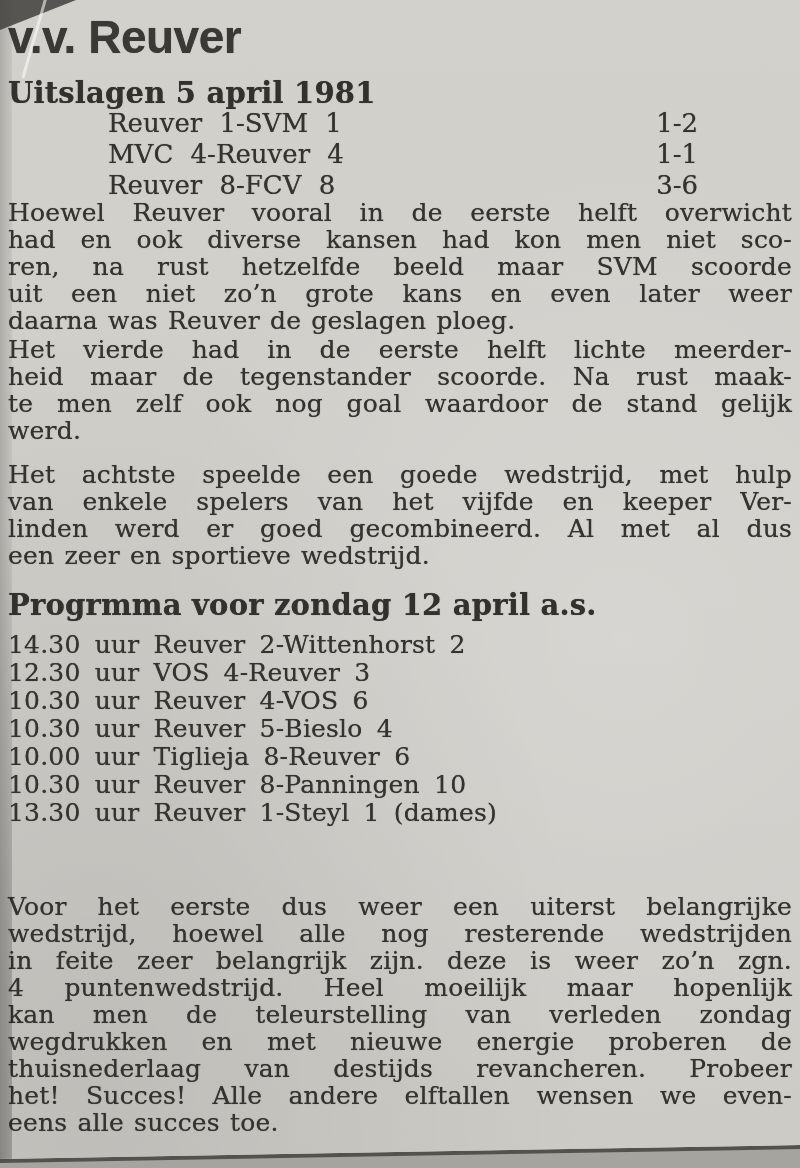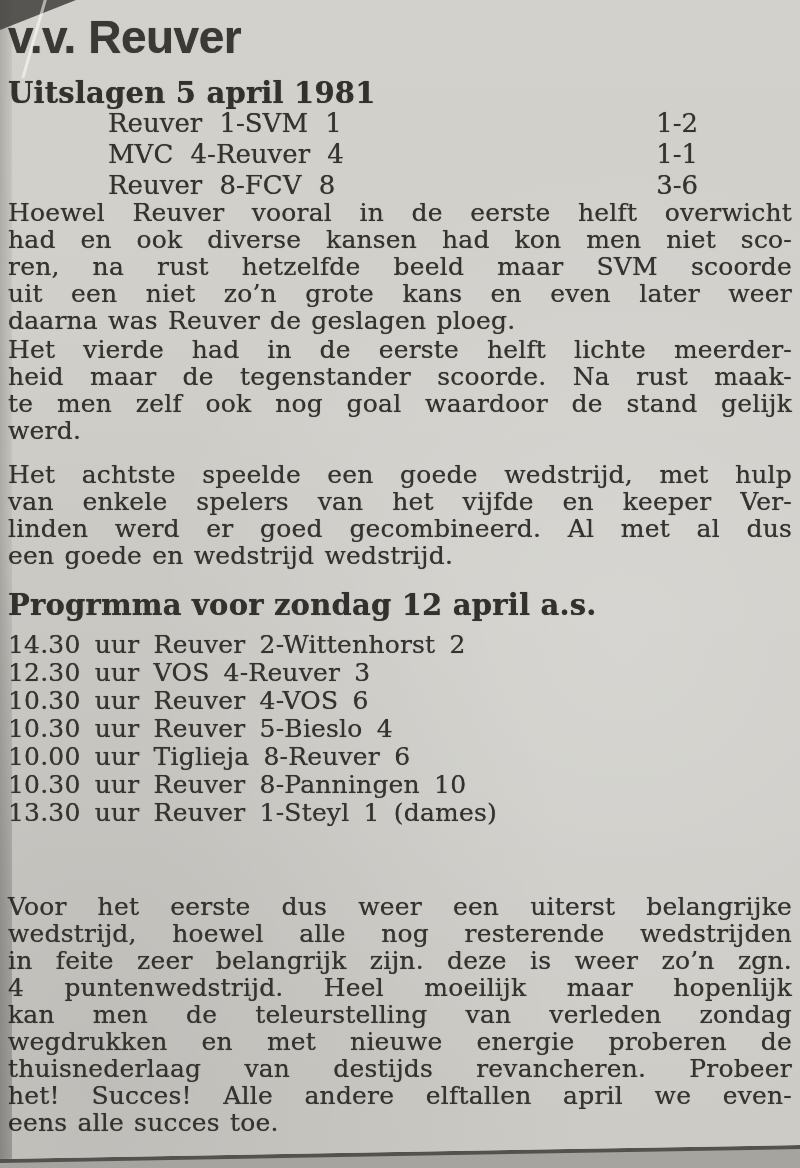--- a/index.html
+++ b/index.html
@@ -126,21 +126,21 @@
       <div class="jline">Het vierde had in de eerste helft lichte meerder-</div>
       <div class="jline">heid maar de tegenstander scoorde. Na rust maak-</div>
       <div class="jline">te men zelf ook nog goal waardoor de stand gelijk</div>
       <div class="jline jline-last">werd.</div>
     </div>
 
     <div class="para para-3">
       <div class="jline">Het achtste speelde een goede wedstrijd, met hulp</div>
       <div class="jline">van enkele spelers van het vijfde en keeper Ver-</div>
       <div class="jline">linden werd er goed gecombineerd. Al met al dus</div>
-      <div class="jline jline-last">een goede en wedstrijd wedstrijd.</div>
+      <div class="jline jline-last">een zeer en sportieve wedstrijd.</div>
     </div>
 
     <div class="section-heading program-heading">Progrmma voor zondag 12 april a.s.</div>
 
     <div class="program-list">
       <div>14.30 uur Reuver 2-Wittenhorst 2</div>
       <div>12.30 uur VOS 4-Reuver 3</div>
       <div>10.30 uur Reuver 4-VOS 6</div>
       <div>10.30 uur Reuver 5-Bieslo 4</div>
       <div>10.00 uur Tiglieja 8-Reuver 6</div>
@@ -149,21 +149,21 @@
     </div>
 
     <div class="para para-4">
       <div class="jline">Voor het eerste dus weer een uiterst belangrijke</div>
       <div class="jline">wedstrijd, hoewel alle nog resterende wedstrijden</div>
       <div class="jline">in feite zeer belangrijk zijn. deze is weer zo’n zgn.</div>
       <div class="jline">4 puntenwedstrijd. Heel moeilijk maar hopenlijk</div>
       <div class="jline">kan men de teleurstelling van verleden zondag</div>
       <div class="jline">wegdrukken en met nieuwe energie proberen de</div>
       <div class="jline">thuisnederlaag van destijds revancheren. Probeer</div>
-      <div class="jline">het! Succes! Alle andere elftallen april we even-</div>
+      <div class="jline">het! Succes! Alle andere elftallen wensen we even-</div>
       <div class="jline jline-last">eens alle succes toe.</div>
     </div>
 
     <div class="left-shade"></div>
     <div class="corner-artifact"></div>
     <div class="scratch"></div>
   </div>
 </div>
 
 </body></html>

